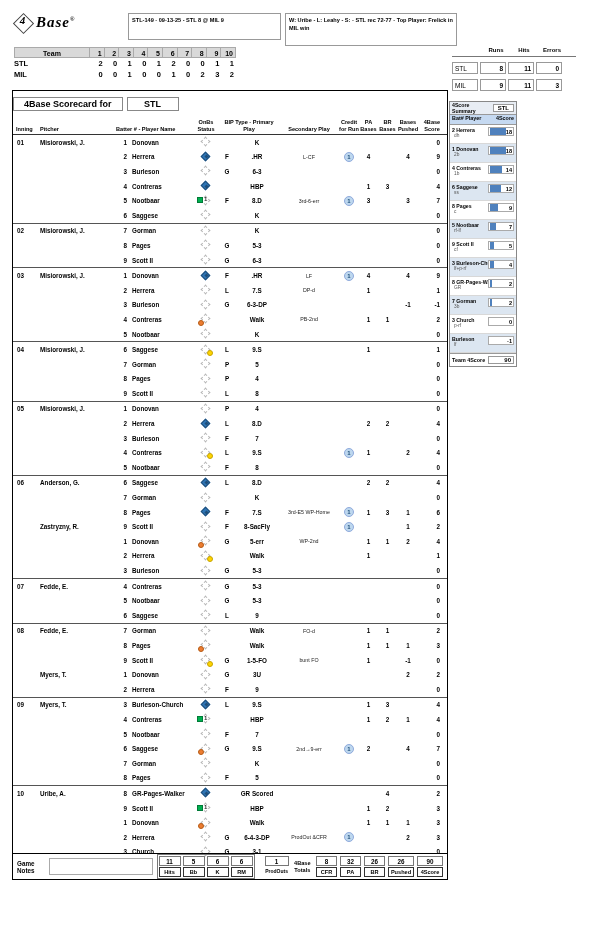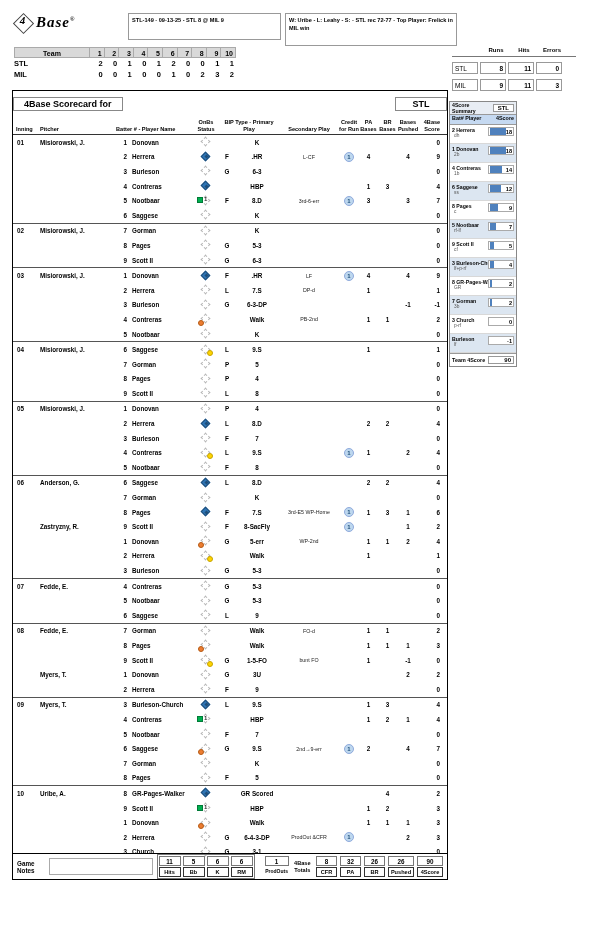--- a/index.html
+++ b/index.html
@@ -27,21 +27,21 @@
   
   #rhe { left:452px; top:47px; width:124px; font-size:6px; }
   .rhe-hdr { display:flex; height:10px; border-bottom:1px solid #777; }
   .rhe-hdr span { width:28px; text-align:center; font-weight:bold; font-size:6px; }
   .rhe-row { display:flex; margin-top:5px; }
   .rhe-box { width:26px; height:12px; border:1px solid #999; font-size:6.5px; line-height:11px; padding:0 2px; margin-right:2px; }
   .rhe-box.val { text-align:right; font-weight:bold; }
 
   
   #panel { left:12px; top:90px; width:436px; height:790px; border:1.6px solid #000; background:#fff; }
-  #title-row { height:22px; display:flex; justify-content:space-between; align-items:center; gap:4px; padding-top:3px; }
+  #title-row { height:22px; display:flex; justify-content:flex-start; align-items:center; gap:4px; padding-top:3px; }
   .title-box { border:1px solid #888; font-size:9px; font-weight:bold; padding:1px 10px; }
   .grid { display:grid; grid-template-columns:24px 76px 16px 64px 26px 16px 44px 60px 20px 19px 19px 22px 26px; align-items:center; }
   #col-headers { height:22px; border-bottom:1.4px solid #333; font-size:5.6px; font-weight:bold; line-height:1.15; align-items:end; padding-bottom:2px; }
   #col-headers > div { text-align:center; }
   .ch-left { text-align:left !important; padding-left:3px; }
   .span2 { grid-column:span 2; }
 
   .inning-block { border-top:1.2px solid #555; }
   .inning-block:first-child { border-top:none; }
   .sc-row { height:14.6px; font-size:6.3px; font-weight:bold; }

